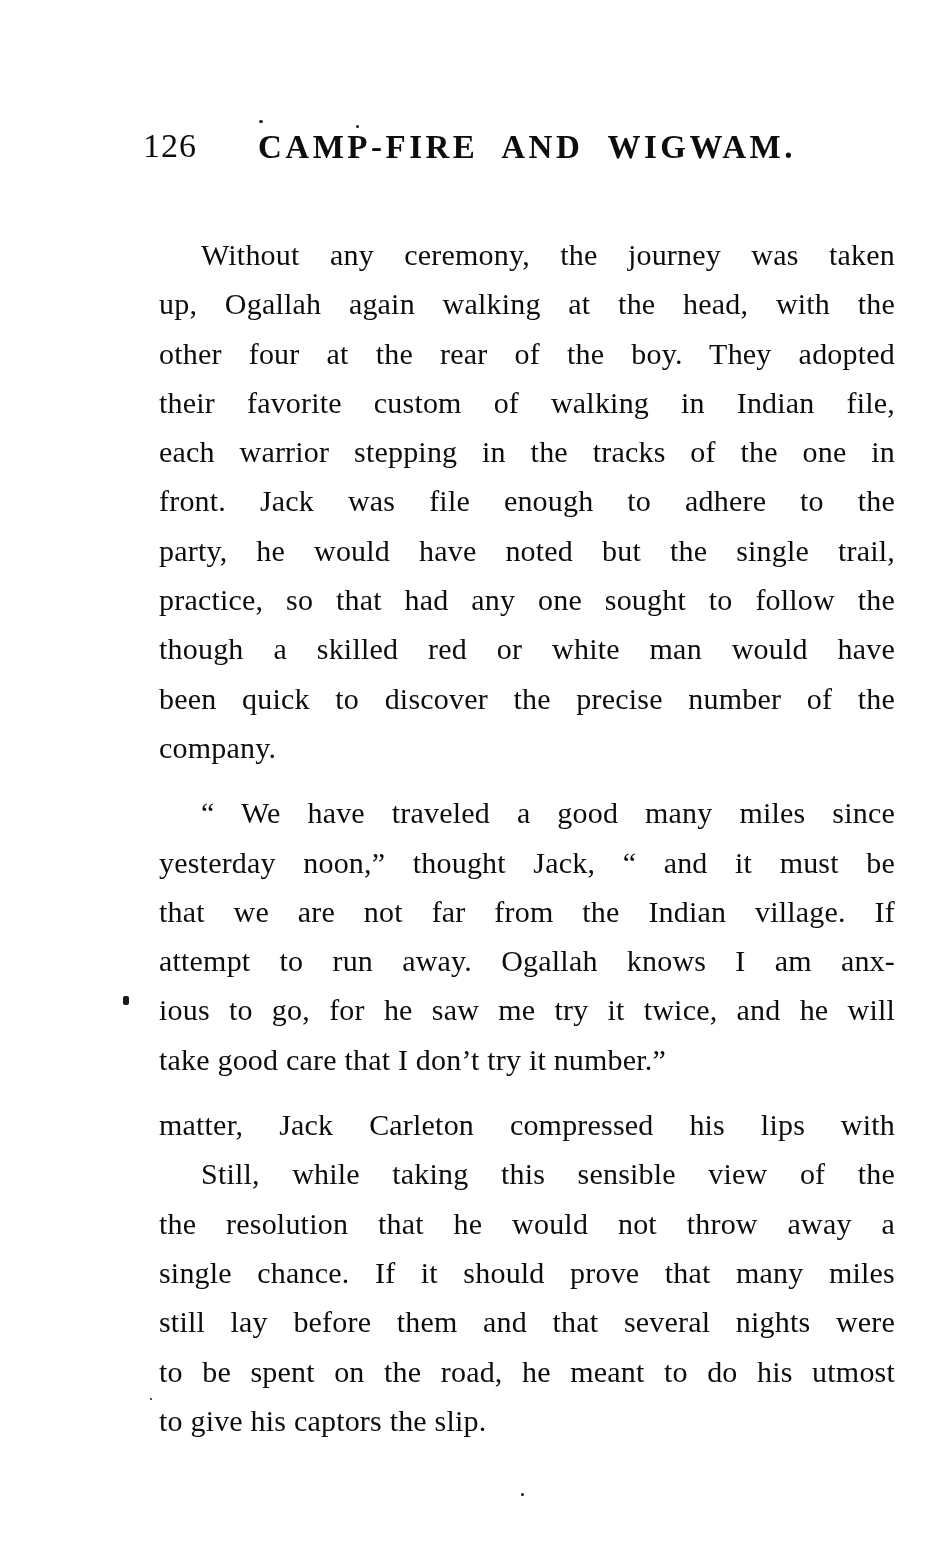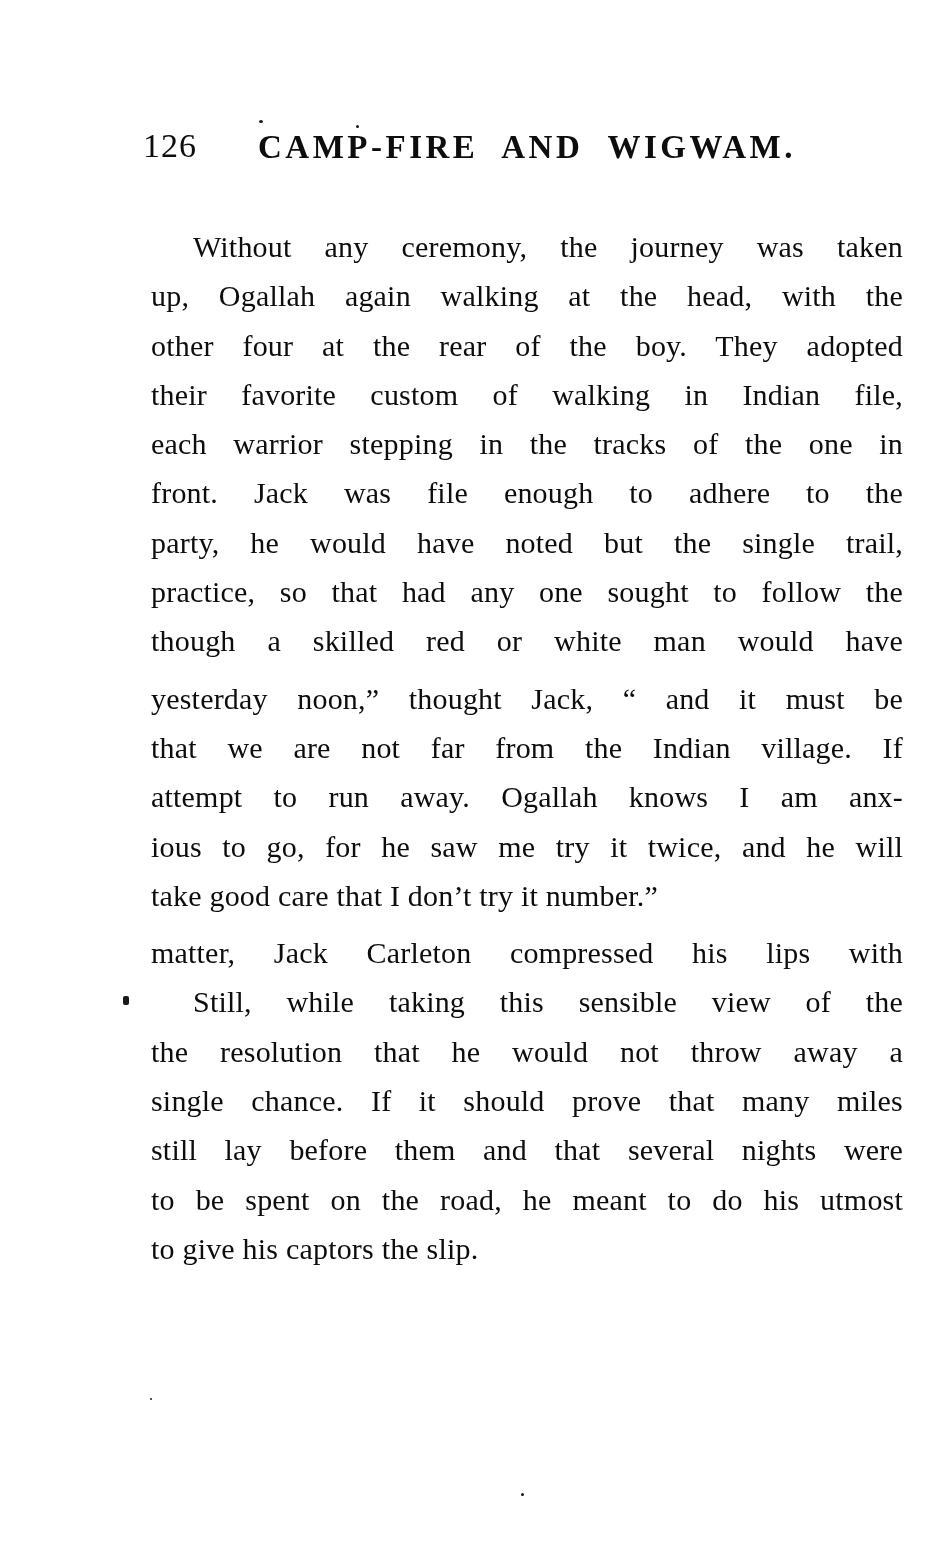--- a/index.html
+++ b/index.html
@@ -43,21 +43,21 @@
     letter-spacing: 3.5px;
     word-spacing: 13px;
   }
   .page-body {
     position: absolute;
     left: 143px;
     top: 214px;
     width: 768px;
   }
   .para {
-    margin: 8px;
+    margin: 16px;
     padding: 0;
   }
   .line {
     font-size: 30px;
     line-height: 49.3px;
     white-space: normal;
     text-align: justify;
     text-align-last: justify;
     letter-spacing: 0.2px;
   }
@@ -94,23 +94,26 @@
     <div class="para">
       <div class="line indent">Without any ceremony, the journey was taken</div>
       <div class="line">up, Ogallah again walking at the head, with the</div>
       <div class="line">other four at the rear of the boy.  They adopted</div>
       <div class="line">their favorite custom of walking in Indian file,</div>
       <div class="line">each warrior stepping in the tracks of the one in</div>
       <div class="line">front.  Jack was file enough to adhere to the</div>
       <div class="line">party, he would have noted but the single trail,</div>
       <div class="line">practice, so that had any one sought to follow the</div>
       <div class="line">though a skilled red or white man would have</div>
+      <div class="line">been quick to discover the precise number of the</div>
+      <div class="line end">company.</div>
     </div>
 
     <div class="para">
+      <div class="line indent">“ We have traveled a good many miles since</div>
       <div class="line">yesterday noon,” thought Jack, “ and it must be</div>
       <div class="line">that we are not far from the Indian village.  If</div>
       <div class="line">attempt to run away.  Ogallah knows I am anx-</div>
       <div class="line">ious to go, for he saw me try it twice, and he will</div>
       <div class="line end">take good care that I don’t try it number.”</div>
     </div>
 
     <div class="para">
       <div class="line">matter, Jack Carleton compressed his lips with</div>
       <div class="line indent">Still, while taking this sensible view of the</div>

